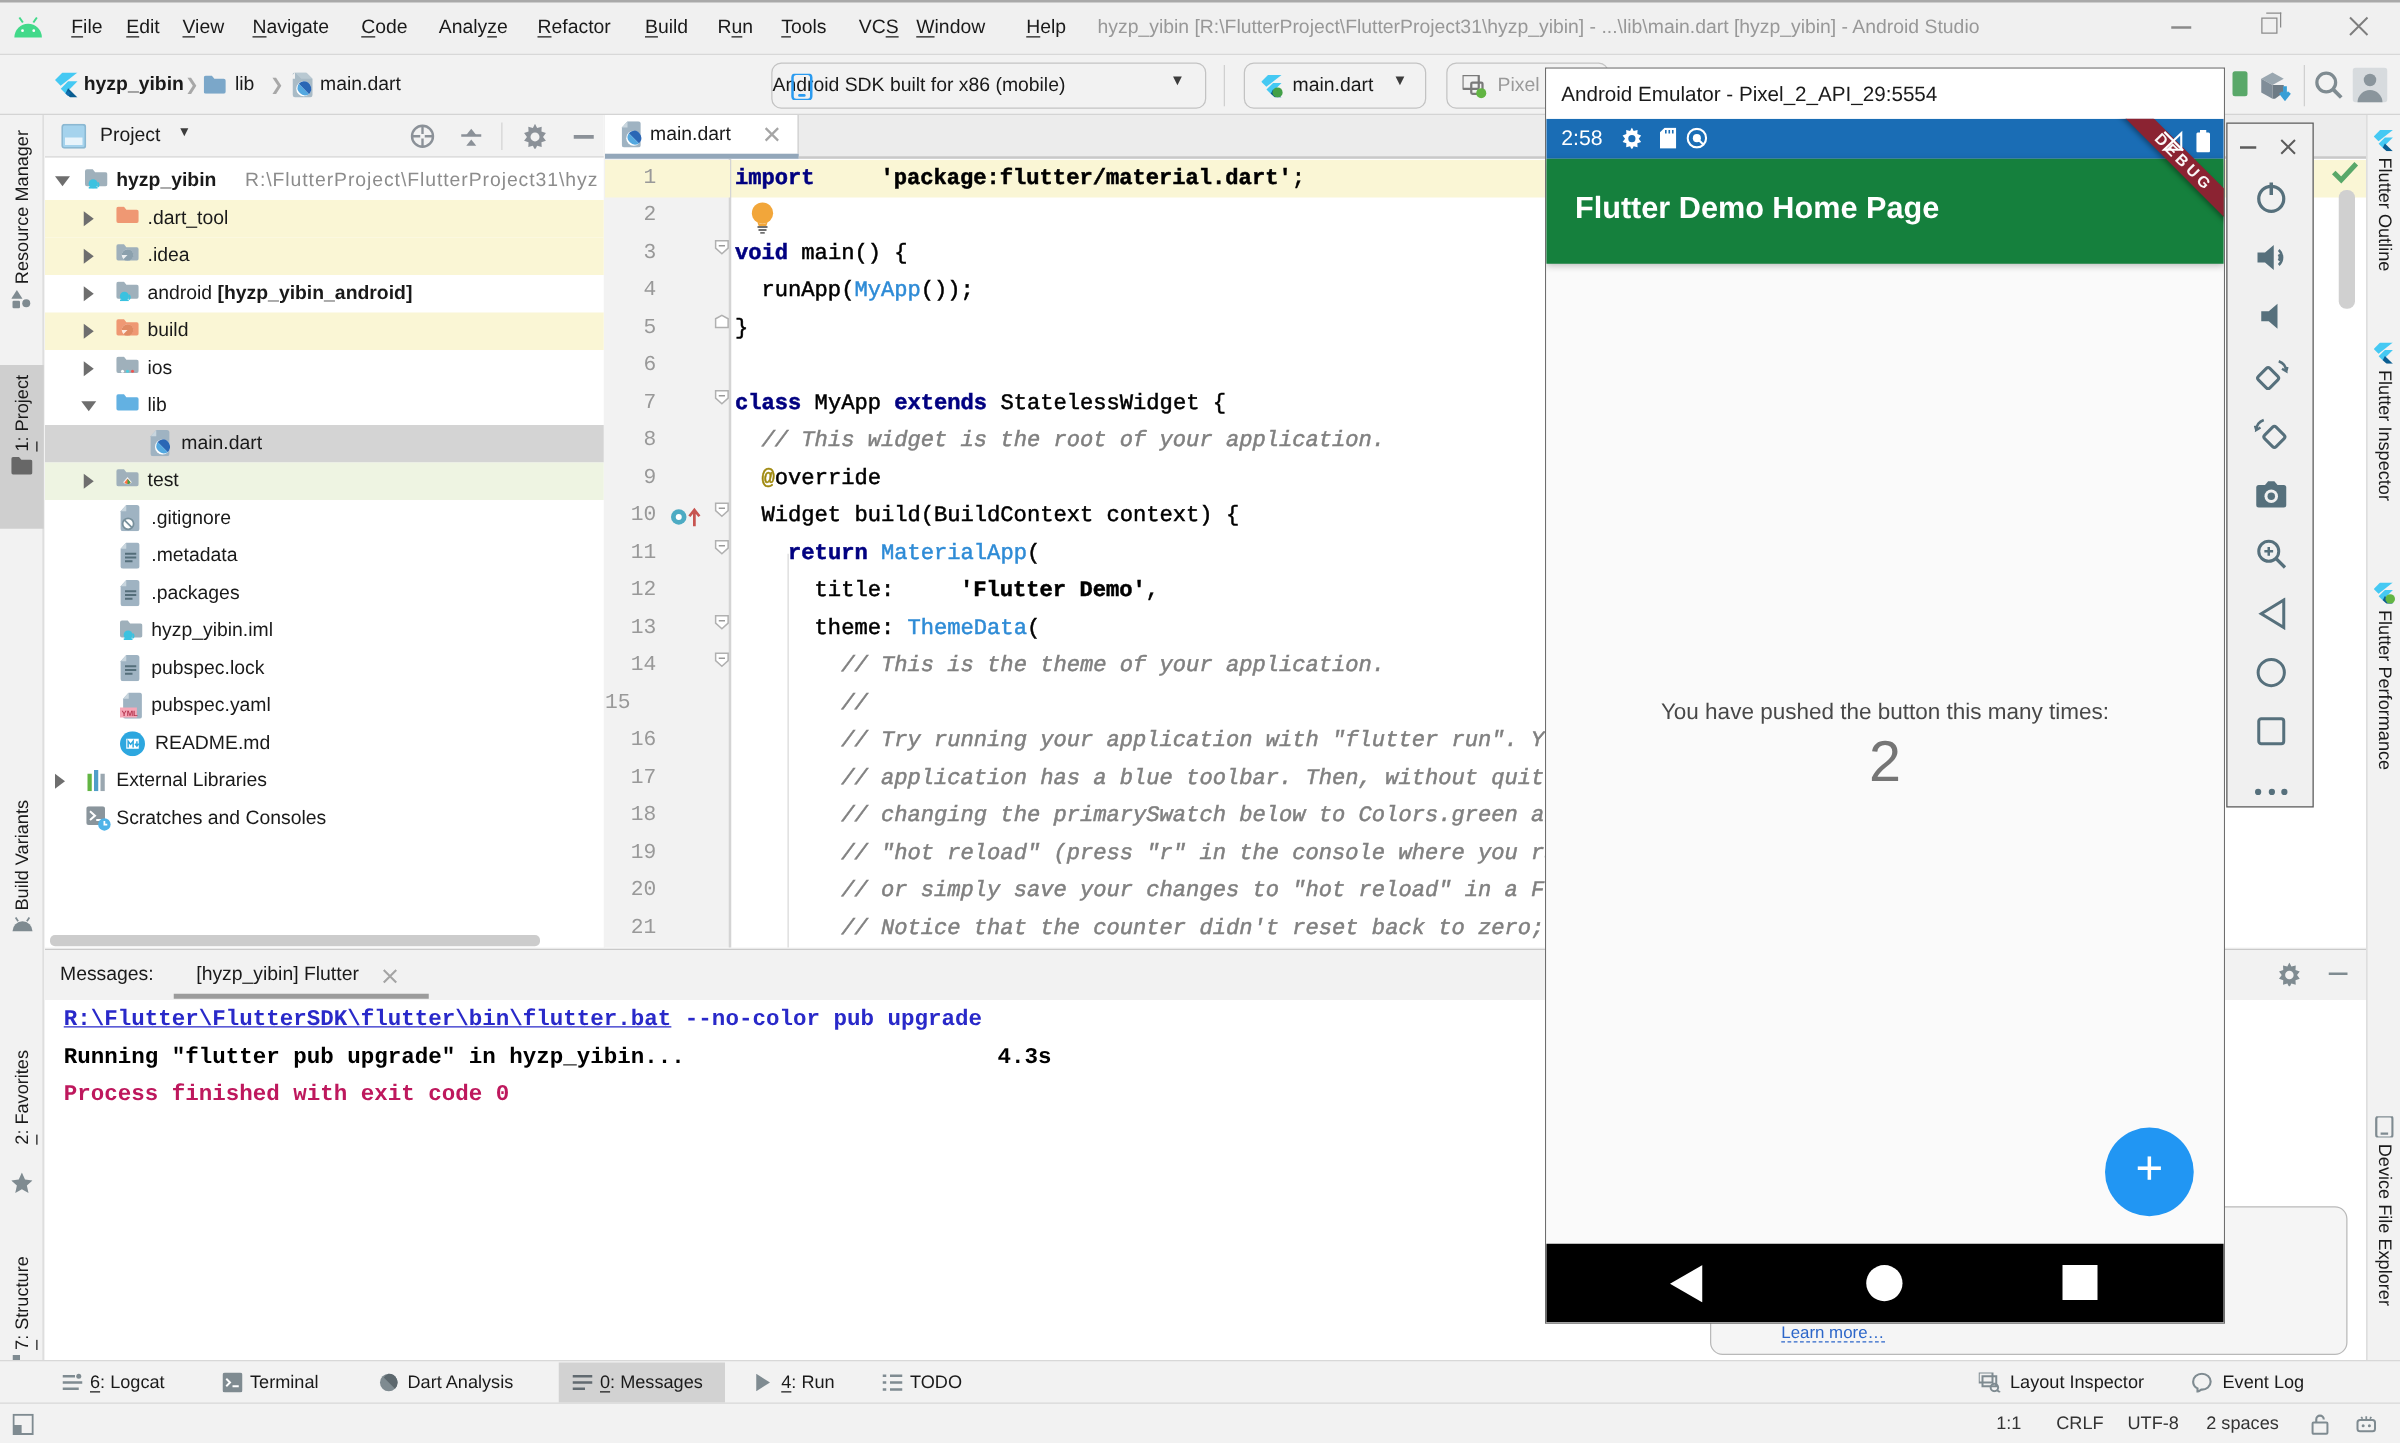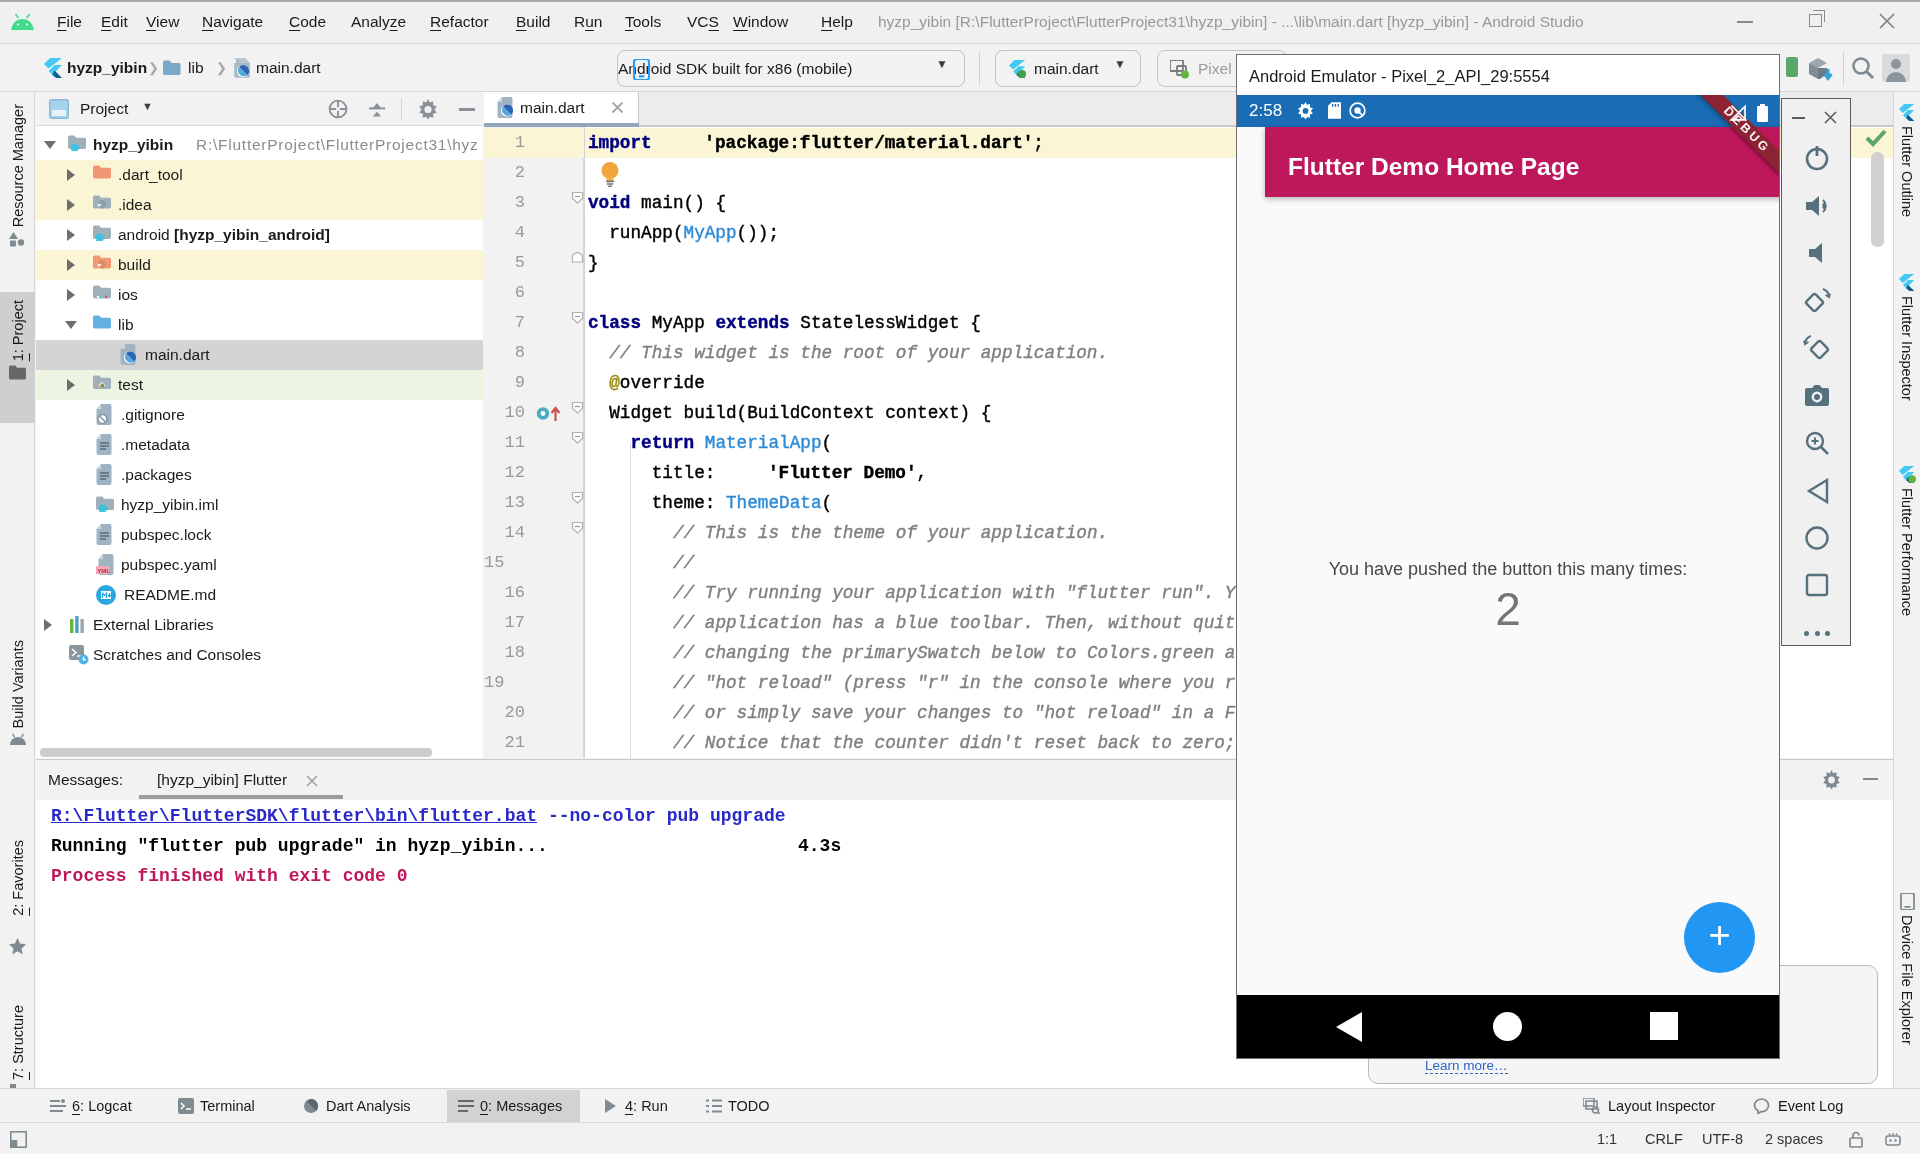--- a/index.html
+++ b/index.html
@@ -68,21 +68,21 @@
 .rtext { writing-mode:vertical-rl; white-space:nowrap; margin-top:5px; }
 
 
 #balloon { position:absolute; left:1368px; top:965px; width:510px; height:119px; background:#f5f5f5; border:1px solid #b9b9b9; border-radius:10px; z-index:10; }
 
 
 #emu { position:absolute; left:1237px; top:55px; width:542px; height:1003px; z-index:20; box-shadow:0 0 0 1px #6e6e6e; background:#fff; }
 #emutitle { position:absolute; left:0; top:0; width:542px; height:40px; background:#ffffff; font-size:16.5px; line-height:42px; }
 #emuscreen { position:absolute; left:0; top:40px; width:542px; height:963px; background:#fafafa; overflow:hidden; }
 #estatus { position:absolute; left:0; top:0; width:542px; height:32px; background:#1a6db5; color:#fff; }
-#eappbar { position:absolute; left:0; top:32px; width:542px; height:70px; background:#be185d; color:#fff; box-shadow:0 2px 6px rgba(0,0,0,0.28);margin-left:28px; }
+#eappbar { position:absolute; left:0; top:32px; width:542px; height:84px; background:#15803d; color:#fff; box-shadow:0 2px 6px rgba(0,0,0,0.28); }
 #enav { position:absolute; left:0; top:900px; width:542px; height:63px; background:#000; }
 #efab { position:absolute; left:447px; top:807px; width:71px; height:71px; border-radius:50%; background:#2196f3; color:#fff; }
 #edebug { position:absolute; left:440px; top:27px; width:140px; height:16px; background:#8b2332; transform:rotate(45deg); color:rgba(255,255,255,0.96); font-size:12.5px; font-weight:bold; text-align:center; line-height:16px; letter-spacing:3px; box-shadow:0 2px 4px rgba(0,0,0,0.35); z-index:1; }
 #emutools { position:absolute; left:1781px; top:98px; width:70px; height:548px; background:#f0f0f0; border:1px solid #5a5a5a; z-index:20; }
 </style>
 </head>
 <body>
 
 <div id="titlebar">
   <svg class="abs" style="left:10px;top:13px" width="25" height="18" viewBox="0 0 25 18">
@@ -448,21 +448,21 @@
   <div class="lnum" style="top:276px;left:0;width:41px;text-align:right">9</div>
   <div class="lnum" style="top:306px;left:0;width:41px;text-align:right">10</div>
   <div class="lnum" style="top:336px;left:0;width:41px;text-align:right">11</div>
   <div class="lnum" style="top:366px;left:0;width:41px;text-align:right">12</div>
   <div class="lnum" style="top:396px;left:0;width:41px;text-align:right">13</div>
   <div class="lnum" style="top:426px;left:0;width:41px;text-align:right">14</div>
   <div class="lnum" style="top:456px;left:0;width:41px;">15</div>
   <div class="lnum" style="top:486px;left:0;width:41px;text-align:right">16</div>
   <div class="lnum" style="top:516px;left:0;width:41px;text-align:right">17</div>
   <div class="lnum" style="top:546px;left:0;width:41px;text-align:right">18</div>
-  <div class="lnum" style="top:576px;left:0;width:41px;">19</div>
+  <div class="lnum" style="top:576px;left:0;width:41px;text-align:right">19</div>
   <div class="lnum" style="top:606px;left:0;width:41px;text-align:right">20</div>
   <div class="lnum" style="top:636px;left:0;width:41px;text-align:right">21</div>
 
   <div class="cline" style="top:36px"><span class="kw">import</span> <span class="str">'package:flutter/material.dart'</span>;</div>
   <div class="cline" style="top:96px"><span class="kw">void</span> main() {</div>
   <div class="cline" style="top:126px">  runApp(<span class="cls">MyApp</span>());</div>
   <div class="cline" style="top:156px">}</div>
   <div class="cline" style="top:216px"><span class="kw">class</span> MyApp <span class="kw">extends</span> StatelessWidget {</div>
   <div class="cline" style="top:246px">  <span class="cmt">// This widget is the root of your application.</span></div>
   <div class="cline" style="top:276px">  <span class="meta">@</span>override</div>

